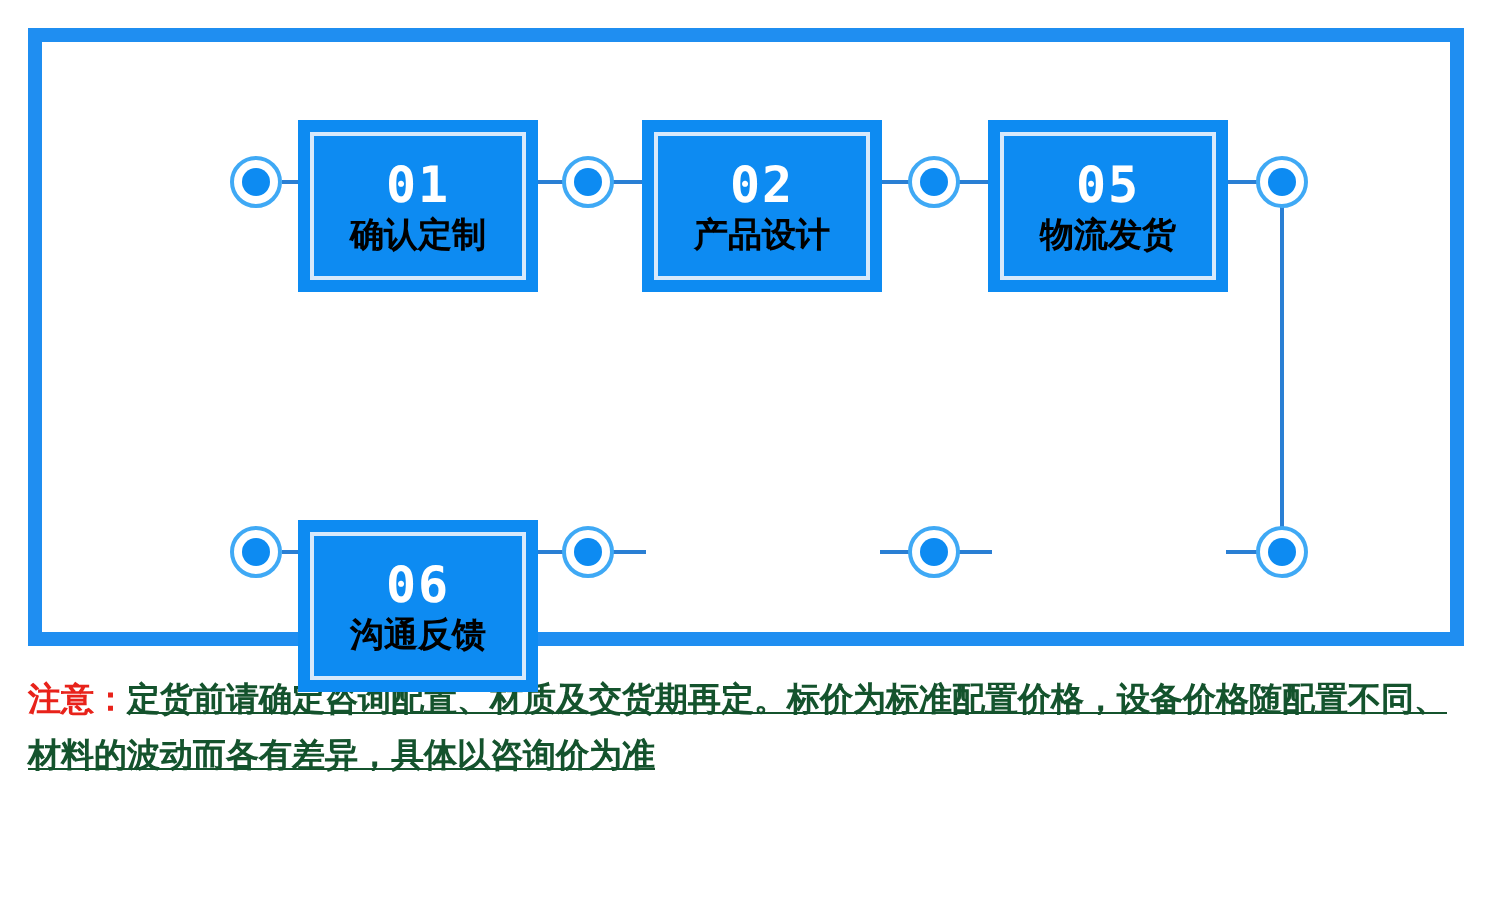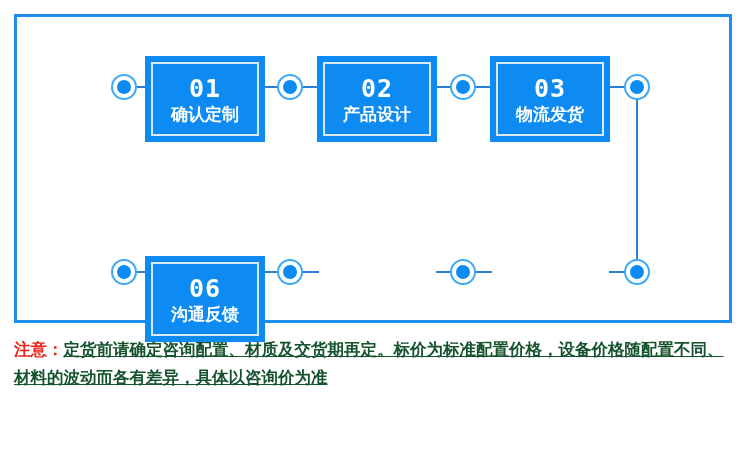--- a/index.html
+++ b/index.html
@@ -15,21 +15,21 @@
     font-family: "DejaVu Sans", "Liberation Sans", sans-serif;
   }
 
   
   #flow-frame {
     position: absolute;
     left: 14px;
     top: 14px;
     width: 718px;
     height: 309px;
-    border: 3px solid #15803d;
+    border: 7px solid #15803d;
     box-sizing: border-box;
     background: #ffffff;
   }
 
   
   .step-box {
     position: absolute;
     width: 120px;
     height: 86px;
     background: #0d8bf2;
@@ -52,21 +52,21 @@
   .step-num {
     color: #ffffff;
     font-family: "DejaVu Sans Mono", "Liberation Mono", monospace;
     font-size: 25px;
     font-weight: bold;
     letter-spacing: 1px;
     line-height: 1;
     margin-bottom: 5px;
   }
   .step-label {
-    color: #ffffff;
+    color: #000000;
     font-family: "DejaVu Sans", "Liberation Sans", sans-serif;
     font-size: 17px;
     font-weight: bold;
     line-height: 1;
     letter-spacing: 0px;
   }
 
   
   #step-box-01 { left: 128px; top: 39px; }
   #step-box-02 { left: 300px; top: 39px; }
@@ -200,21 +200,21 @@
 
   <div class="step-box" id="step-box-02">
     <div class="step-inner">
       <div class="step-num">02</div>
       <div class="step-label">产品设计</div>
     </div>
   </div>
 
   <div class="step-box" id="step-box-03">
     <div class="step-inner">
-      <div class="step-num">03</div>
+      <div class="step-num">05</div>
       <div class="step-label">物流发货</div>
     </div>
   </div>
 
   <div class="step-box" id="step-box-06">
     <div class="step-inner">
       <div class="step-num">06</div>
       <div class="step-label">沟通反馈</div>
     </div>
   </div>

